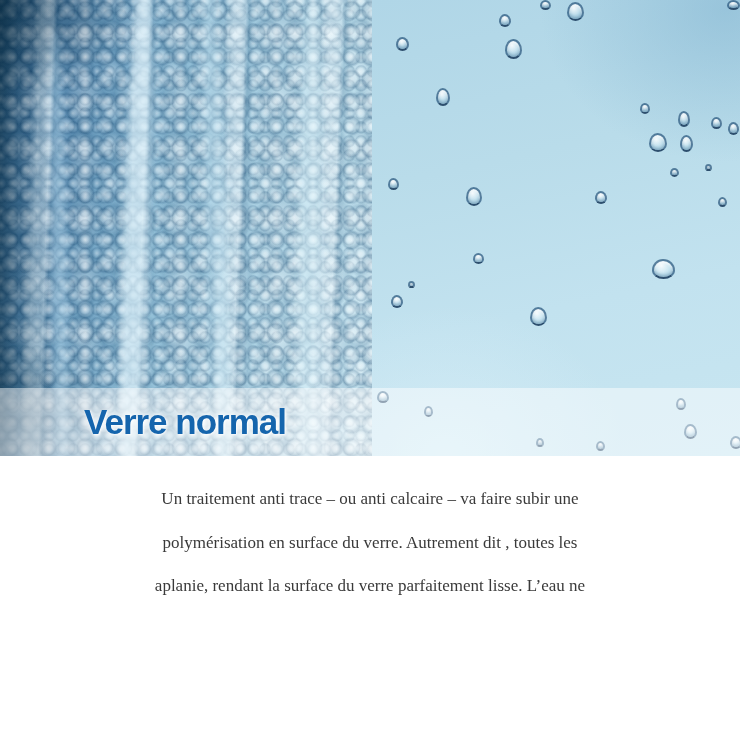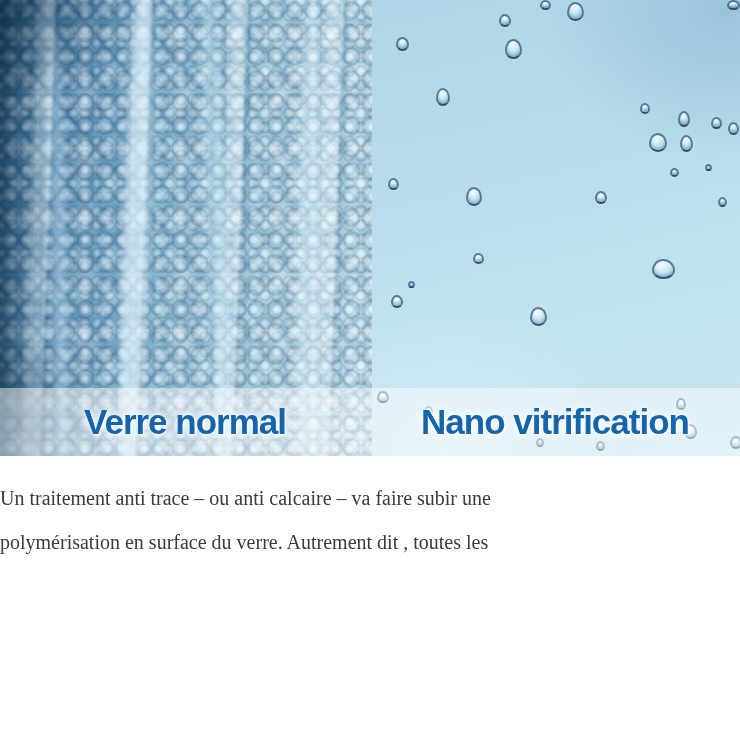--- a/index.html
+++ b/index.html
@@ -75,21 +75,21 @@
     font-family:"Liberation Sans",sans-serif;white-space:nowrap;
     text-shadow:0 0 6px #ffffff, 0 0 12px rgba(255,255,255,0.95), 1px 1px 2px rgba(255,255,255,0.9);
   }
   
   .description{
     position:absolute;left:0;top:456px;width:740px;height:284px;
     background:#ffffff;padding-top:21px;box-sizing:border-box;
   }
   .desc-line{
     font-family:"Liberation Serif",serif;color:#3a3a3a;
-    font-size:20px;line-height:43.5px;text-align:left;white-space:nowrap;
+    font-size:17px;line-height:43.5px;text-align:center;white-space:nowrap;
   }
 </style>
 </head>
 <body>
 
 <div class="canvas">
 
   <div class="photo">
 
     <div class="half half-left">
@@ -132,25 +132,23 @@
         <span class="drop" style="left: 684px; top: 424px; width: 13px; height: 15px;"></span>
         <span class="drop" style="left: 536px; top: 438px; width: 8px; height: 9px;"></span>
         <span class="drop" style="left: 596px; top: 441px; width: 9px; height: 10px;"></span>
         <span class="drop" style="left: 730px; top: 436px; width: 12px; height: 13px;"></span>
       </div>
 
     <div class="label-band">
       <div class="band-cell">
         <span class="glass-label">Verre normal</span>
       </div>
-      <div class="band-cell">
-        <span class="glass-label">Nano vitrification</span>
-      </div>
     </div>
 
   </div>
 
   <div class="description">
     <div class="desc-line">Un traitement anti trace – ou anti calcaire – va faire subir une</div>
     <div class="desc-line">polymérisation en surface du verre. Autrement dit , toutes les</div>
+    <div class="desc-line">aplanie, rendant la surface du verre parfaitement lisse. L’eau ne</div>
   </div>
 
 </div>
 
 </body></html>

